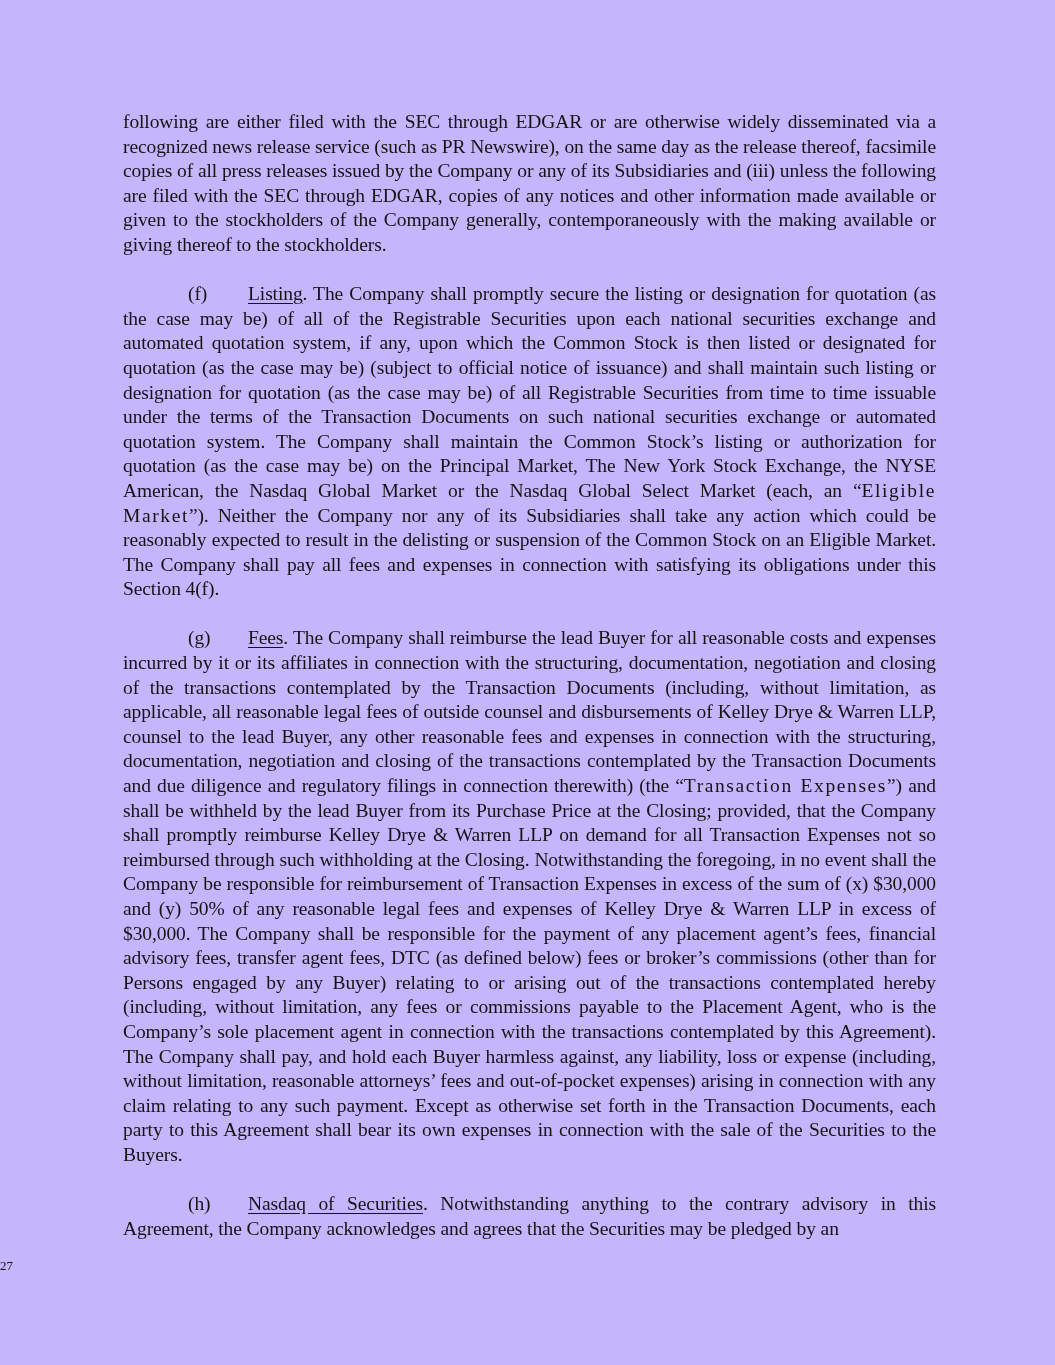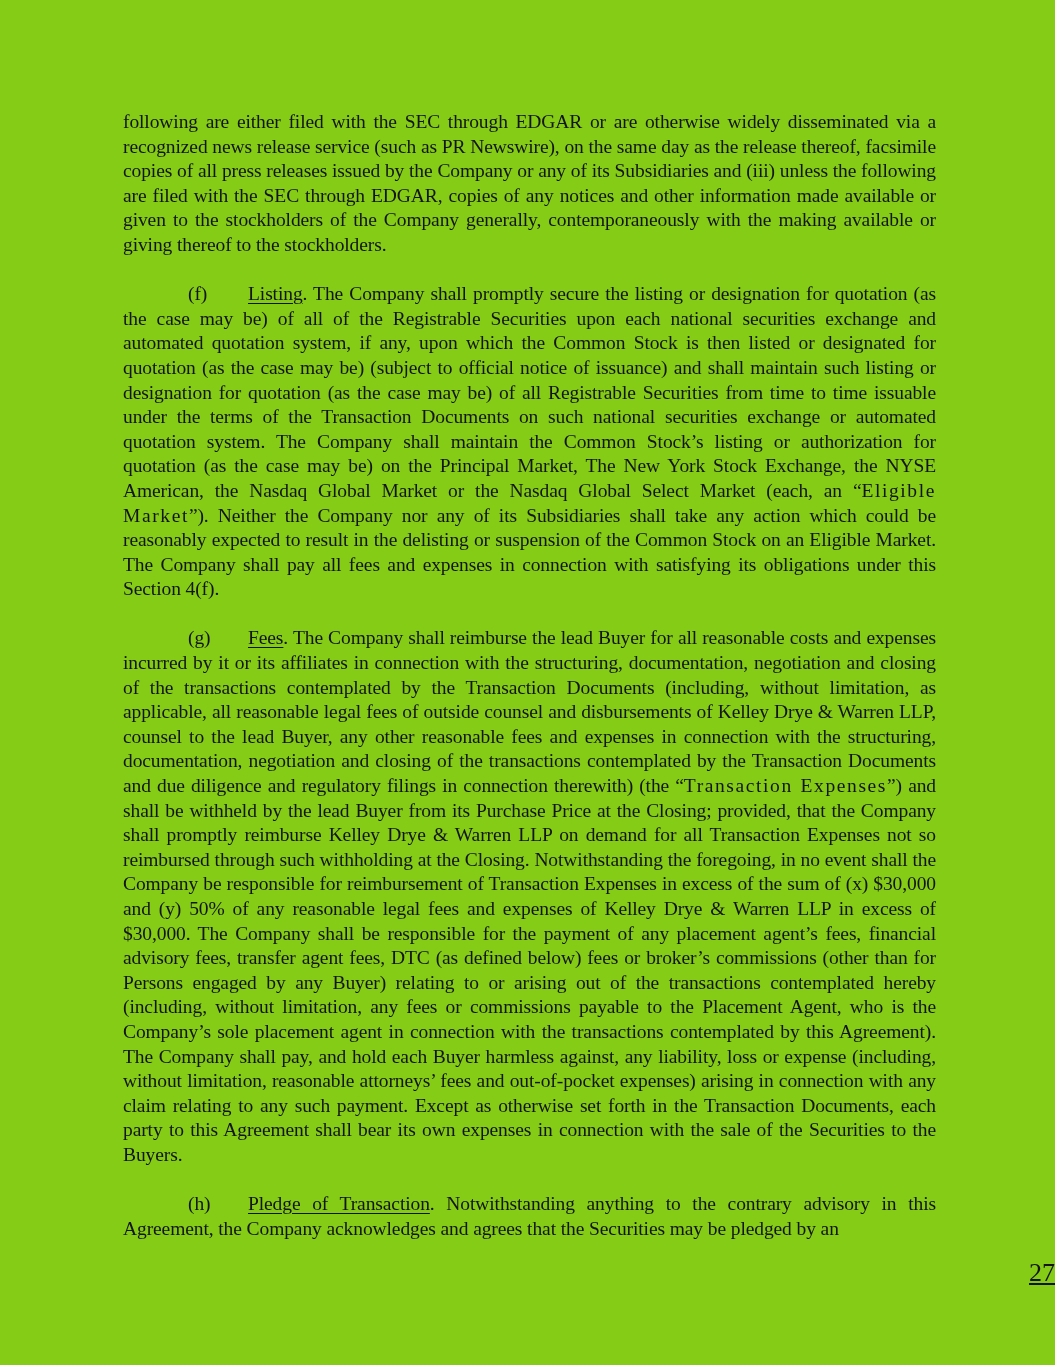--- a/index.html
+++ b/index.html
@@ -5,21 +5,21 @@
   html, body {
     margin: 0;
     padding: 0;
     background: #e8e8e8;
   }
   .page {
     position: relative;
     width: 1055px;
     height: 1365px;
     margin: 0 auto;
-    background: #84cc16;
+    background: #c4b5fd;
     overflow: hidden;
     font-family: "Liberation Serif", "DejaVu Serif", serif;
     color: #141414;
   }
   .content {
     position: absolute;
     left: 123px;
     top: 110px;
     width: 813px;
     font-size: 19.5px;
@@ -45,29 +45,28 @@
     text-underline-offset: 3px;
   }
   .defined-term {
     letter-spacing: 1.6px;
   }
   .page-number {
     position: absolute;
     top: 1258px;
     left: 0;
     width: 100%;
-    text-align: right;
-    font-size: 26px;
-    text-decoration: underline;
+    text-align: left;
+    font-size: 13px;
   }
 </style>
 </head>
 <body>
 
 <div class="page">
   <div class="content">
       <p class="para"><span>following are either filed with the SEC through EDGAR or are otherwise widely disseminated via a recognized news release service (such as PR Newswire), on the same day as the release thereof, facsimile copies of all press releases issued by the Company or any of its Subsidiaries and (iii) unless the following are filed with the SEC through EDGAR, copies of any notices and other information made available or given to the stockholders of the Company generally, contemporaneously with the making available or giving thereof to the stockholders.</span></p>
       <p class="para indented"><span class="label">(f)</span><span class="heading-underline">Listing</span><span>.  The Company shall promptly secure the listing or designation for quotation (as the case may be) of all of the Registrable Securities upon each national securities exchange and automated quotation system, if any, upon which the Common Stock is then listed or designated for quotation (as the case may be) (subject to official notice of issuance) and shall maintain such listing or designation for quotation (as the case may be) of all Registrable Securities from time to time issuable under the terms of the Transaction Documents on such national securities exchange or automated quotation system.  The Company shall maintain the Common Stock’s listing or authorization for quotation (as the case may be) on the Principal Market, The New York Stock Exchange, the NYSE American, the Nasdaq Global Market or the Nasdaq Global Select Market (each, an “</span><span class="defined-term">Eligible Market</span><span>”).  Neither the Company nor any of its Subsidiaries shall take any action which could be reasonably expected to result in the delisting or suspension of the Common Stock on an Eligible Market.  The Company shall pay all fees and expenses in connection with satisfying its obligations under this Section 4(f).</span></p>
       <p class="para indented"><span class="label">(g)</span><span class="heading-underline">Fees</span><span>.  The Company shall reimburse the lead Buyer for all reasonable costs and expenses incurred by it or its affiliates in connection with the structuring, documentation, negotiation and closing of the transactions contemplated by the Transaction Documents (including, without limitation, as applicable, all reasonable legal fees of outside counsel and disbursements of Kelley Drye &amp; Warren LLP, counsel to the lead Buyer, any other reasonable fees and expenses in connection with the structuring, documentation, negotiation and closing of the transactions contemplated by the Transaction Documents and due diligence and regulatory filings in connection therewith) (the “</span><span class="defined-term">Transaction Expenses</span><span>”) and shall be withheld by the lead Buyer from its Purchase Price at the Closing; provided, that the Company shall promptly reimburse Kelley Drye &amp; Warren LLP on demand for all Transaction Expenses not so reimbursed through such withholding at the Closing. Notwithstanding the foregoing, in no event shall the Company be responsible for reimbursement of Transaction Expenses in excess of the sum of (x) $30,000 and (y) 50% of any reasonable legal fees and expenses of Kelley Drye &amp; Warren LLP in excess of $30,000. The Company shall be responsible for the payment of any placement agent’s fees, financial advisory fees, transfer agent fees, DTC (as defined below) fees or broker’s commissions (other than for Persons engaged by any Buyer) relating to or arising out of the transactions contemplated hereby (including, without limitation, any fees or commissions payable to the Placement Agent, who is the Company’s sole placement agent in connection with the transactions contemplated by this Agreement).  The Company shall pay, and hold each Buyer harmless against, any liability, loss or expense (including, without limitation, reasonable attorneys’ fees and out-of-pocket expenses) arising in connection with any claim relating to any such payment.  Except as otherwise set forth in the Transaction Documents, each party to this Agreement shall bear its own expenses in connection with the sale of the Securities to the Buyers.</span></p>
-      <p class="para indented"><span class="label">(h)</span><span class="heading-underline">Pledge of Transaction</span><span>.  Notwithstanding anything to the contrary advisory in this Agreement, the Company acknowledges and agrees that the Securities may be pledged by an</span></p>
+      <p class="para indented"><span class="label">(h)</span><span class="heading-underline">Nasdaq of Securities</span><span>.  Notwithstanding anything to the contrary advisory in this Agreement, the Company acknowledges and agrees that the Securities may be pledged by an</span></p>
     </div>
   <div class="page-number">27</div>
 </div>
 
 </body></html>

